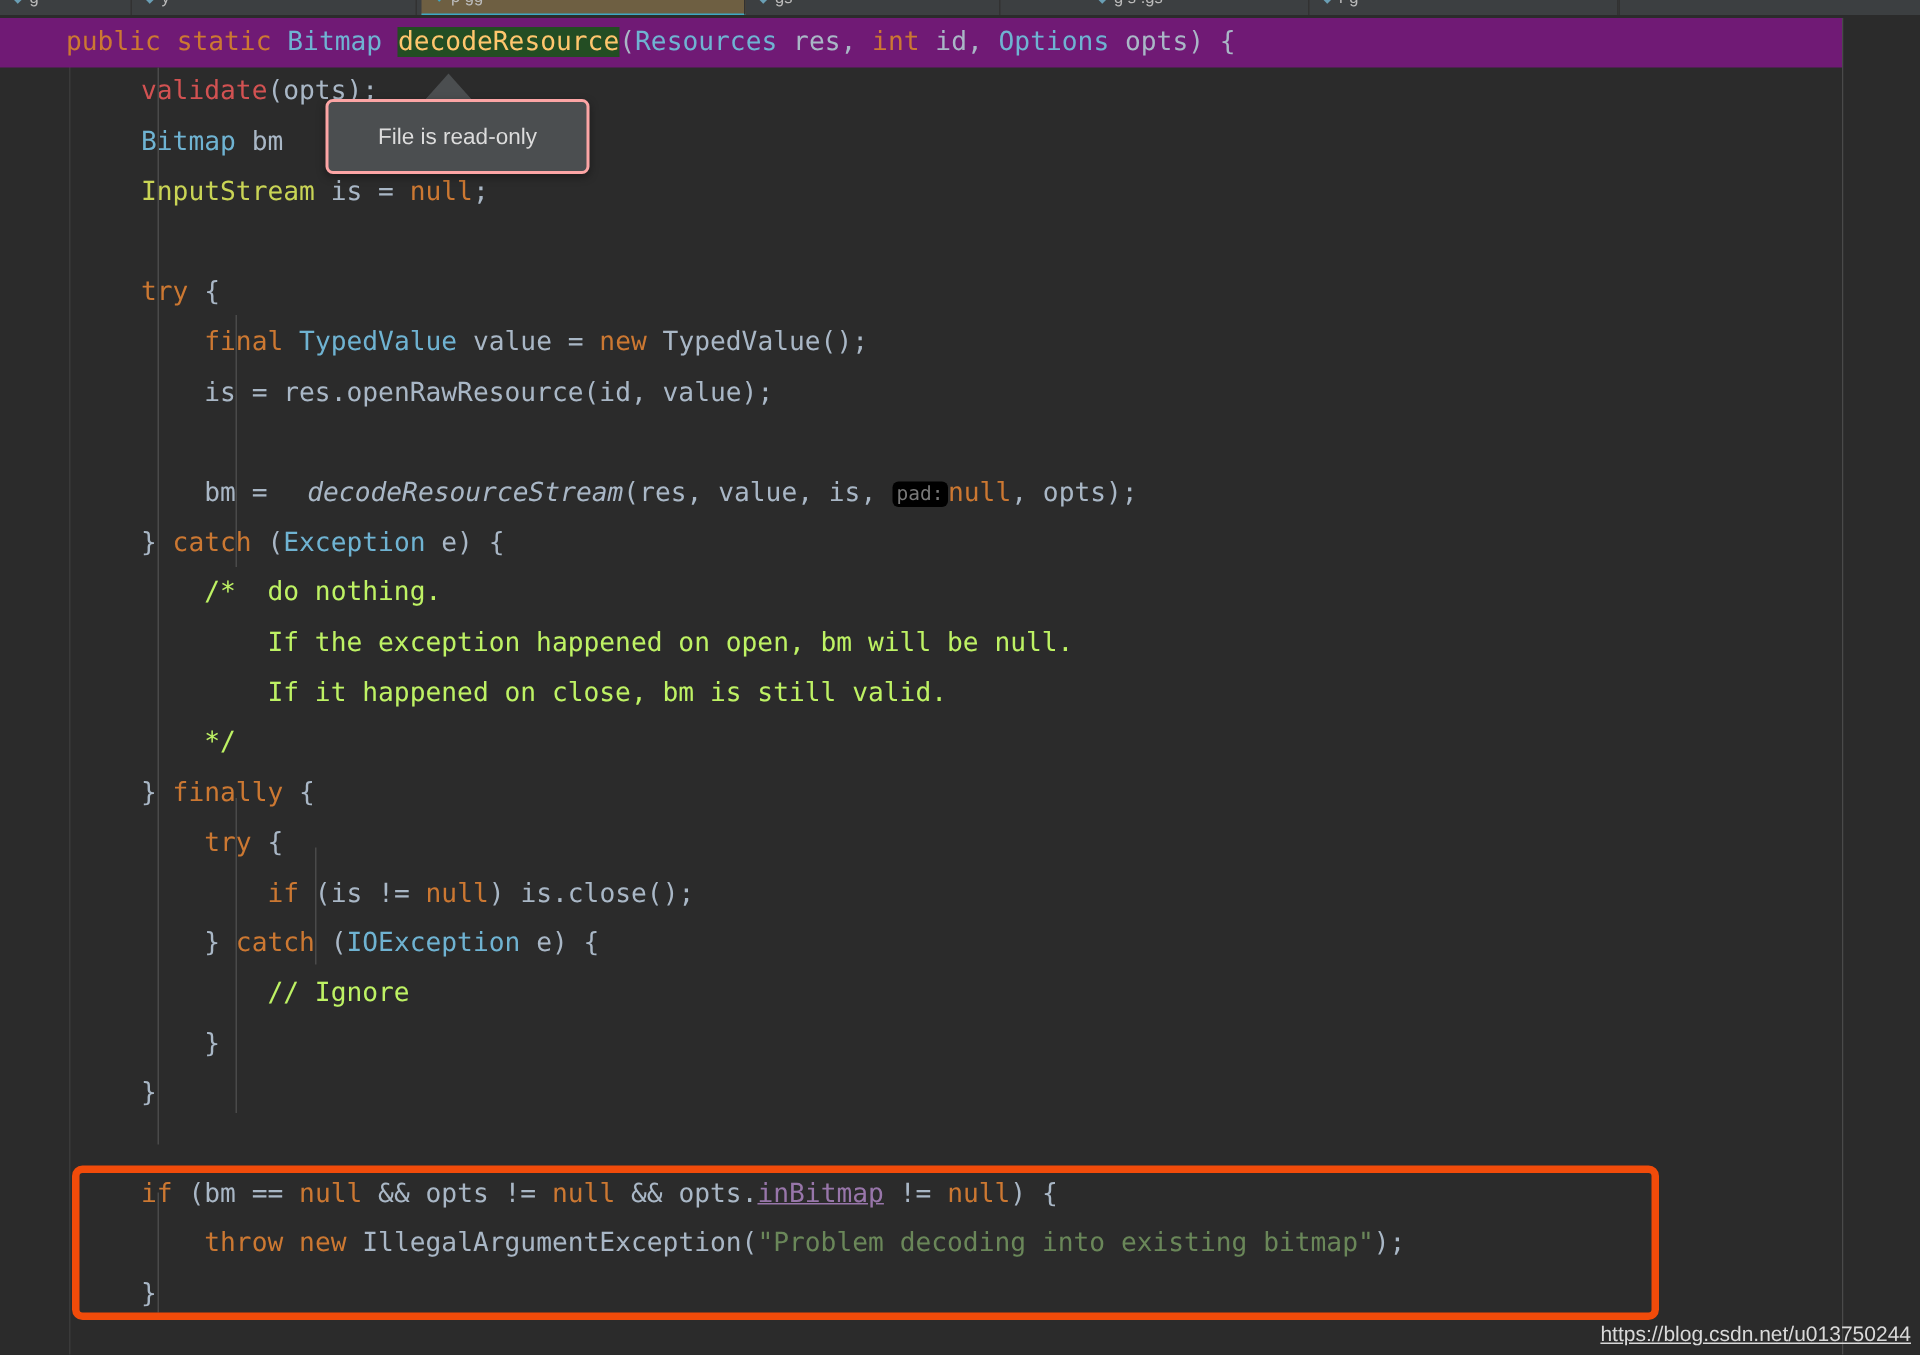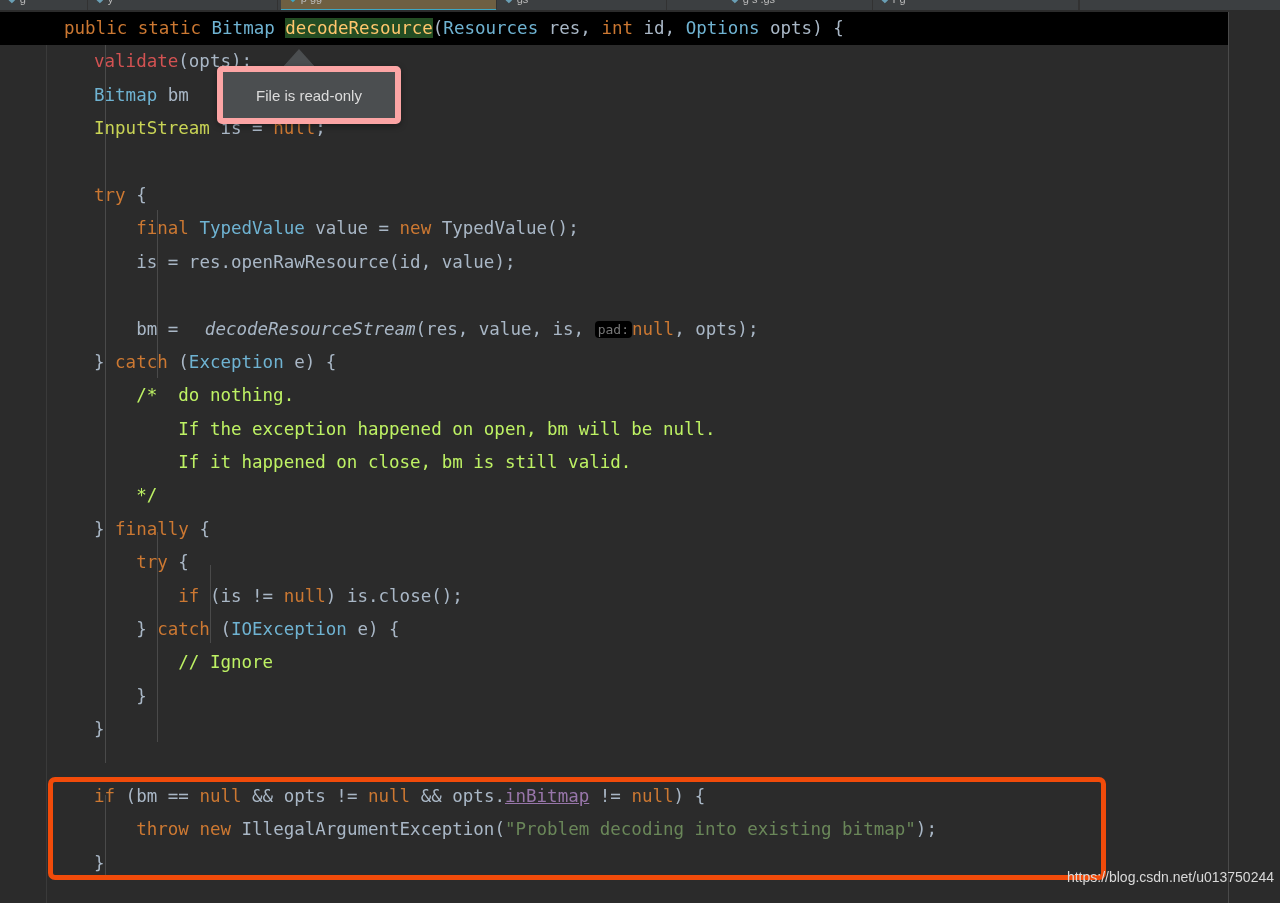--- a/index.html
+++ b/index.html
@@ -88,22 +88,22 @@
     white-space: pre;
     color: #a9b7c6;
   }
   .ln {
     height: 33.4px;
     padding-left: 94px;
     box-sizing: border-box;
     position: relative;
   }
   .ln.caretline {
-    background: #000000;
-    padding-left: 64px;
+    background: #701a75;
+    padding-left: 44px;
   }
   
   .guide {
     position: absolute;
     width: 1px;
     background: #4a4a4a;
   }
 
   
   .kw      { color: #cc7832; }          
@@ -125,21 +125,21 @@
     padding: 1px 3px;
     vertical-align: 1px;
   }
 
   
   #tooltip {
     position: absolute;
     left: 217px; top: 66px;
     width: 172px; height: 46px;
     background: #4b4e50;
-    border: 6px solid #fca5a5;
+    border: 2px solid #fca5a5;
     border-radius: 5px;
     display: flex; align-items: center; justify-content: center;
     font-family: "Liberation Sans", sans-serif;
     font-size: 15px;
     color: #dcdcdc;
     box-shadow: 0 2px 6px rgba(0,0,0,0.35);
     z-index: 30;
   }
   #tooltip-arrow {
     position: absolute;
@@ -168,25 +168,26 @@
     border: 5px solid #f14b0a;
     border-radius: 7px;
     box-sizing: border-box;
     pointer-events: none;
     z-index: 20;
   }
 
   
   #watermark {
     position: absolute;
-    right: 6px; bottom: 18px;
+    right: 6px; bottom: 6px;
     font-family: "Liberation Sans", sans-serif;
     font-size: 14px;
     color: #d9d9d9;
     z-index: 25;
+    text-decoration: underline;
   }
 </style>
 </head>
 <body>
 
 <div id="tabbar">
   <div id="tabbar-strip">
       <div class="tab" style="left: 0px; width: 88px;">
         <span class="tglyph" style="color: rgb(106, 159, 181);">◆</span>
         <span>g</span>

